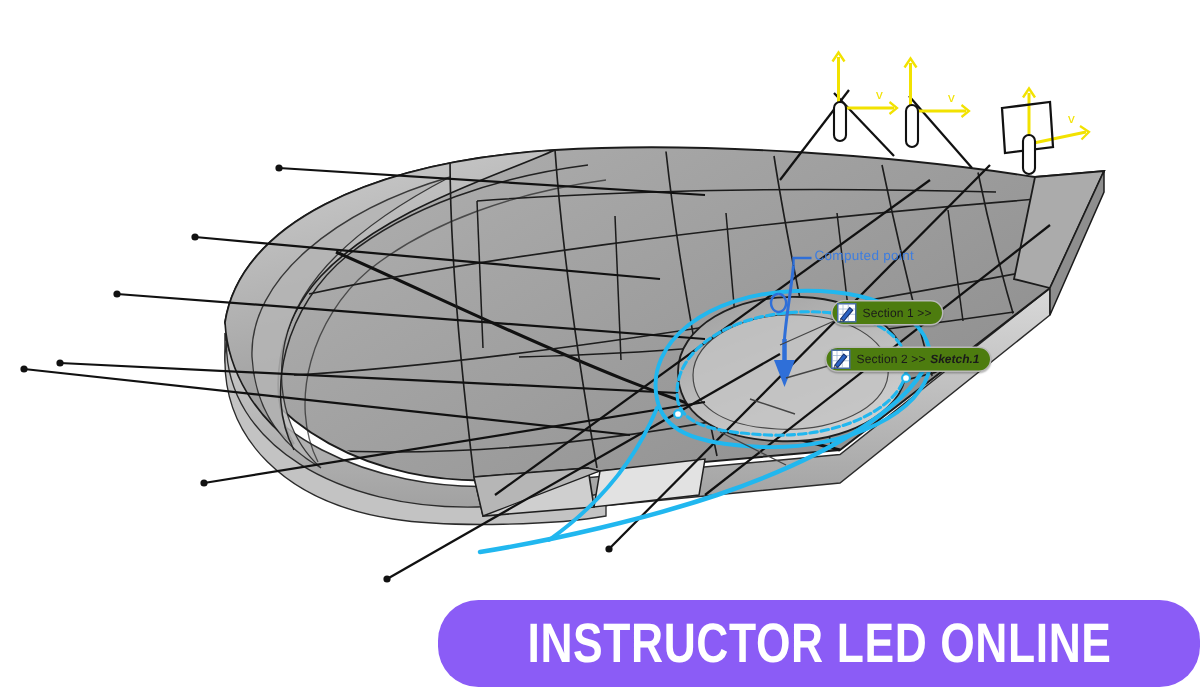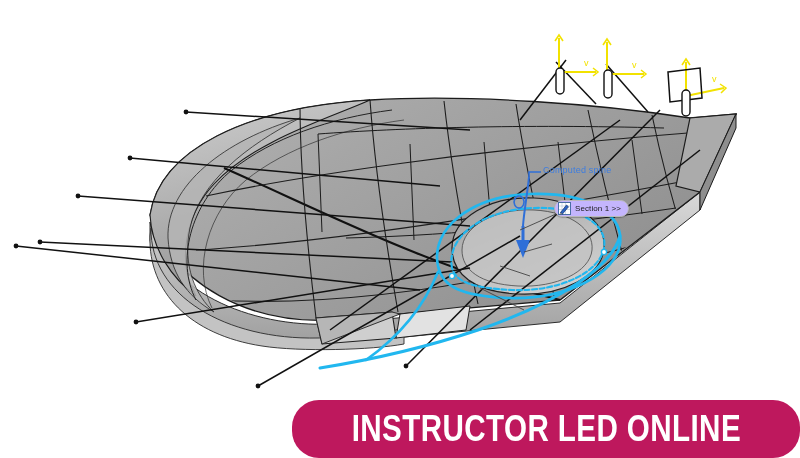--- a/index.html
+++ b/index.html
@@ -11,21 +11,21 @@
     position:relative;
   }
   #stage{position:absolute;left:0;top:0;width:800px;height:458px;background:#fff;}
   svg.layer{position:absolute;left:0;top:0;width:800px;height:458px;}
 
   
   .chip{
     position:absolute;
     display:flex;align-items:center;
     height:17px;
-    background:#c4b5fd;
+    background:#4d7c0f;
     border:1px solid #b9b9b9;
     border-radius:9px;
     box-shadow:0 1px 1px rgba(0,0,0,.25);
     padding:0 7px 0 2px;
     white-space:nowrap;
     font-size:8px;
     color:#1a1a1a;
     box-sizing:border-box;
   }
   .chip .glyphbox{
@@ -262,22 +262,39 @@
           <line x1="2" y1="5" x2="13" y2="5"></line>
             <line x1="2" y1="8.5" x2="13" y2="8.5"></line>
         </g>
         <path d="M3.5,11.5 L9.5,4 L11.5,5.8 L5.5,13 Z" fill="#2a63c4" stroke="#16306b" stroke-width=".7"></path>
         <path d="M3.5,11.5 L5.5,13 L3,13.4 Z" fill="#e8d9a8" stroke="#16306b" stroke-width=".5"></path>
       </svg>
     </span>
     <span class="txt">Section 1 &gt;&gt;</span>
   </div>
 
-
-
-
-  <div class="spine-label" style="left:543px;top:165px;">Computed spine</div>
-
-  <div class="banner" style="left:292px;top:400px;width:508px;height:58px;background:#be185d;border-radius:27px;">
+  <div class="chip" style="left:550px;top:231px;">
+    <span class="glyphbox">
+      <svg width="15" height="15" viewBox="0 0 15 15">
+        <rect x="1.5" y="1.5" width="12" height="12" fill="#ffffff" stroke="#4a6fa5" stroke-width="1"></rect>
+        <g stroke="#9fb6d4" stroke-width=".5">
+          <line x1="5" y1="2" x2="5" y2="13"></line>
+            <line x1="8.5" y1="2" x2="8.5" y2="13"></line>
+          <line x1="2" y1="5" x2="13" y2="5"></line>
+            <line x1="2" y1="8.5" x2="13" y2="8.5"></line>
+        </g>
+        <path d="M3.5,11.5 L9.5,4 L11.5,5.8 L5.5,13 Z" fill="#2a63c4" stroke="#16306b" stroke-width=".7"></path>
+        <path d="M3.5,11.5 L5.5,13 L3,13.4 Z" fill="#e8d9a8" stroke="#16306b" stroke-width=".5"></path>
+      </svg>
+    </span>
+    <span class="txt">Section 2 &gt;&gt;</span>
+    <span class="bi">Sketch.1</span>
+  </div>
+
+
+
+  <div class="spine-label" style="left:543px;top:165px;">Computed point</div>
+
+  <div class="banner" style="left:292px;top:400px;width:508px;height:58px;background:#8b5cf6;border-radius:27px;">
     <span class="btext">INSTRUCTOR LED ONLINE</span>
   </div>
 
 </div>
 
 </body></html>

